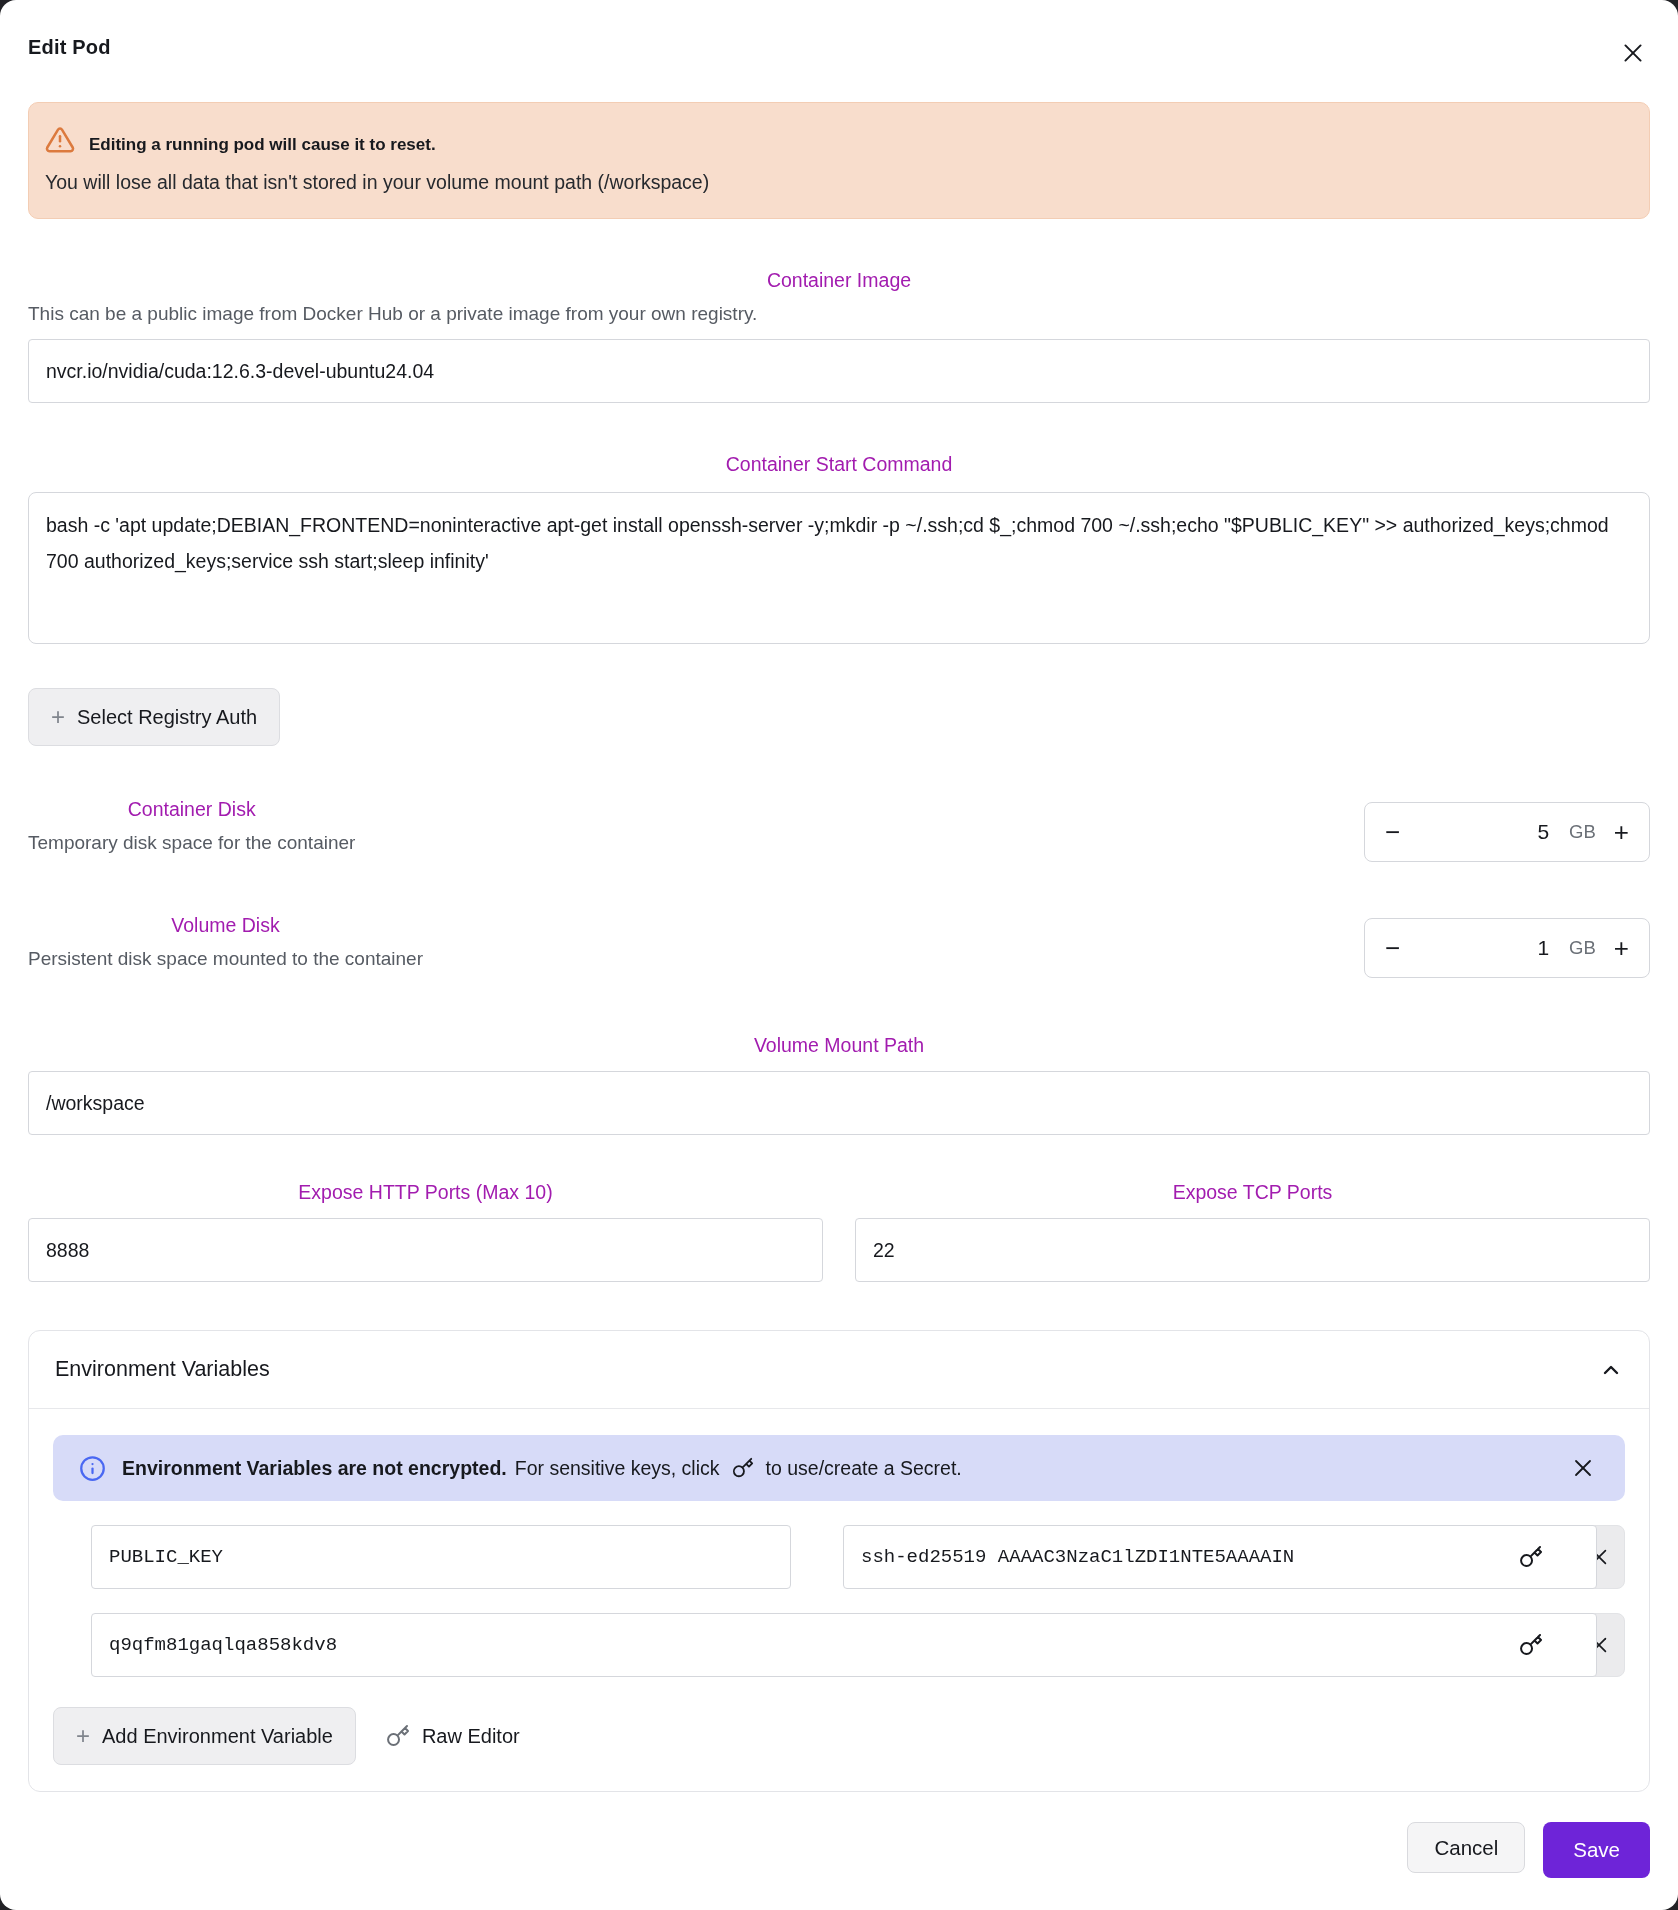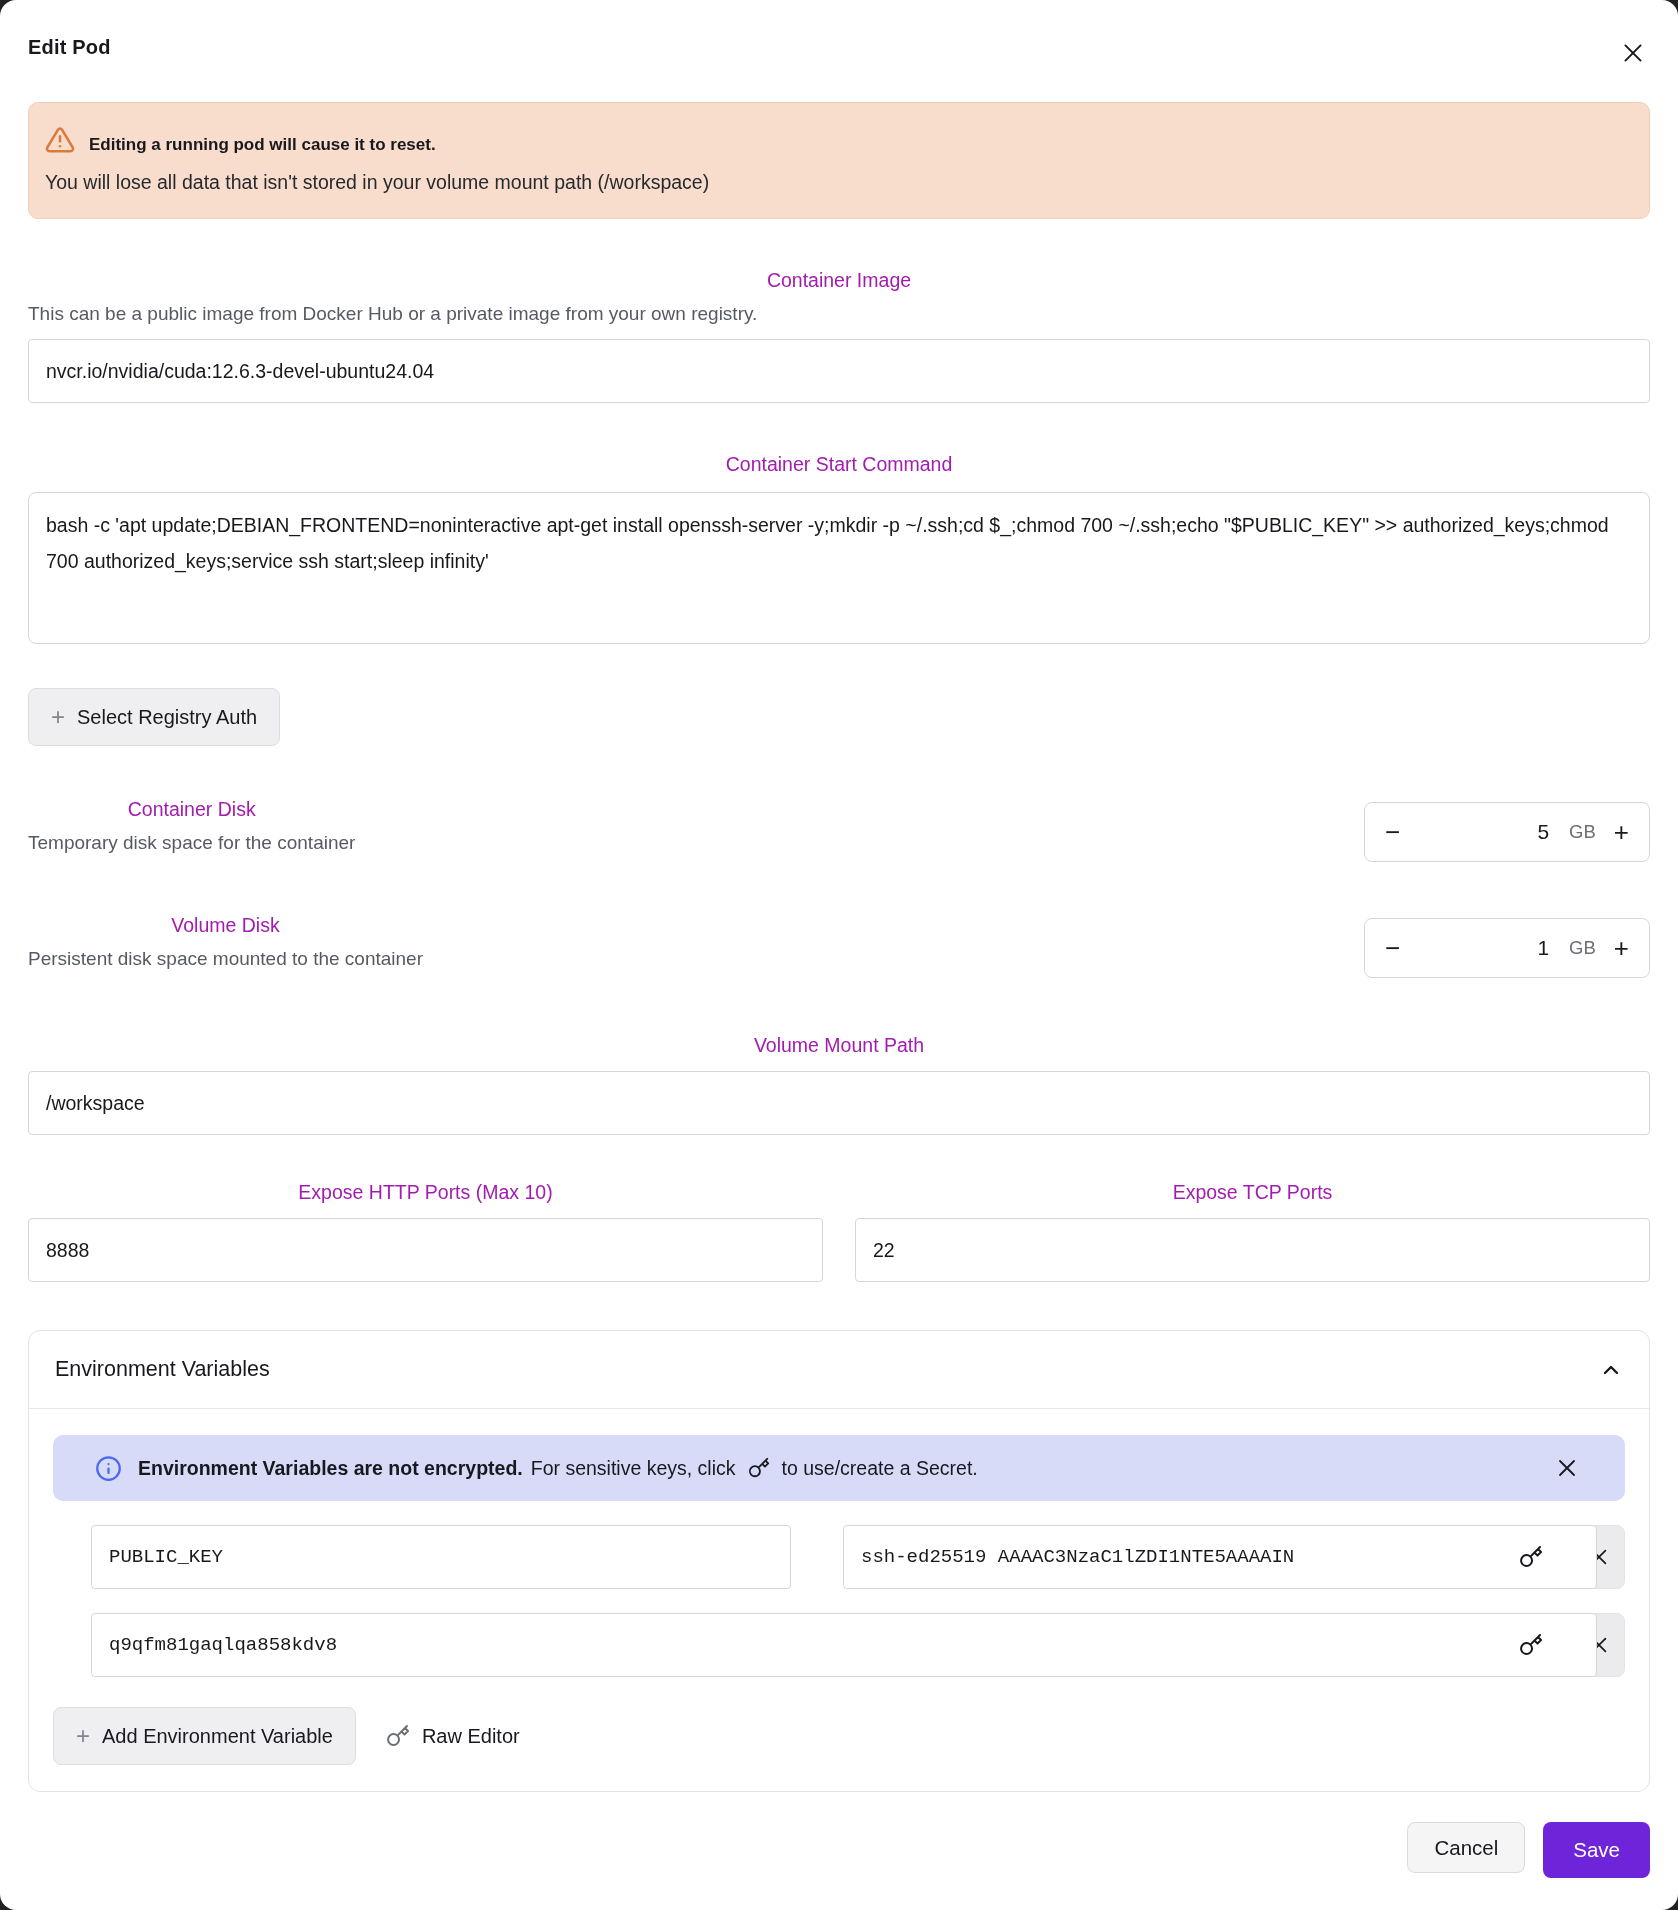--- a/index.html
+++ b/index.html
@@ -51,21 +51,21 @@
   .ports { display:flex; gap:32px; margin-top:46px; }
   .port-col { flex:1; }
   .port-col .tinput { margin-top:14px; }
 
   
   .env-card { margin-top:48px; border:1px solid #e3e4e8; border-radius:12px; }
   .env-hdr { display:flex; justify-content:space-between; align-items:center; padding:26px 26px; cursor:pointer; }
   .env-hdr h2 { font-size:21.5px; font-weight:500; }
   .env-body { border-top:1px solid #e7e8eb; padding:26px 24px 26px 24px; }
 
-  .notice { background:#d7dbf8; border-radius:10px; padding:0 42px; height:66px; display:flex; align-items:center; gap:16px; }
+  .notice { background:#d7dbf8; border-radius:10px; padding:0 26px; height:66px; display:flex; align-items:center; gap:16px; }
   .notice-text { font-size:19.5px; display:flex; align-items:center; gap:8px; flex:1; }
   .notice-text b { font-weight:700; }
   .notice .key-inline { margin:0 4px; }
 
   .env-row { display:flex; align-items:stretch; gap:14px; margin-top:24px; }
   .mono-input { font-family:"Liberation Mono","DejaVu Sans Mono",monospace; font-size:19px;margin-left:38px; }
   .env-key { width:700px; }
   .env-val-wrap { flex:1; position:relative; }
   .env-val-wrap .tinput { padding-right:82px; white-space:nowrap; overflow:hidden; }
   .env-val-wrap .key-ic { position:absolute; right:16px; top:50%; transform:translateY(-50%); cursor:pointer; }

